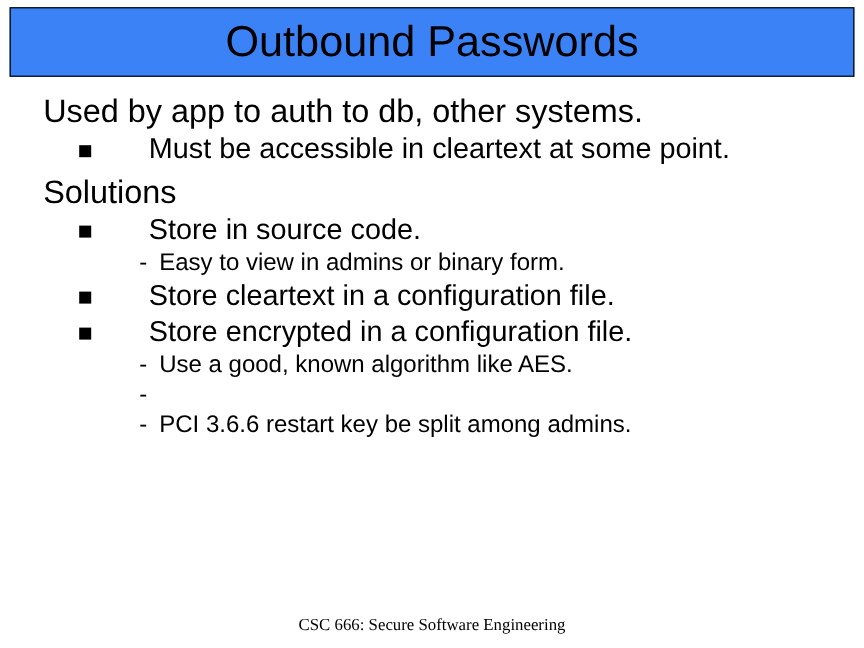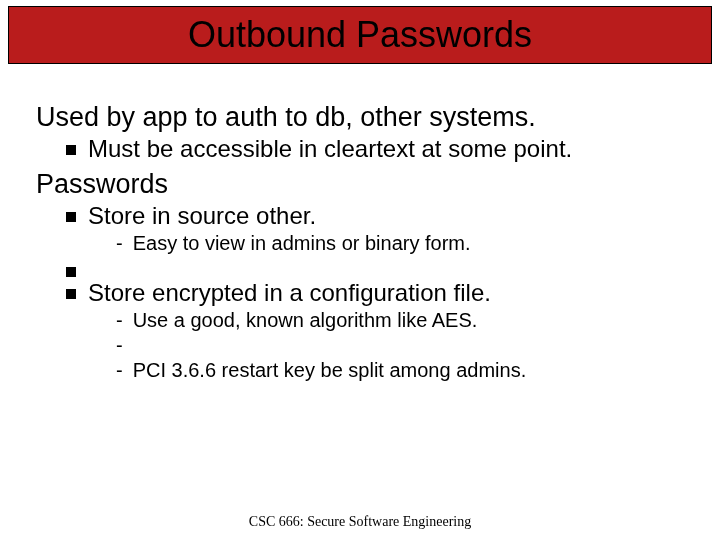--- a/index.html
+++ b/index.html
@@ -6,50 +6,50 @@
   body{
     width:720px;height:540px;
     background:#fff;
     font-family:Arial,Helvetica,sans-serif;
     color:#000;
     position:relative;
     box-sizing:border-box;
   }
   .title-banner{
     margin:6px 8px 0 8px;
-    background:#b91c1c;
+    background:#3b82f6;
     border:1px solid #000;
     box-sizing:border-box;
     height:58px;
     display:flex;
     align-items:center;
     justify-content:center;
   }
   .title-banner span{
     font-size:36px;
     font-weight:400;
   }
   .content{
     padding:8px 0 0 0;
-    margin-top:24px;
   }
   .level1{
     font-size:27px;
     margin:6px 0 2px 36px;
   }
   .bulleted{
     list-style:none;
     margin:0;
     padding:0;
   }
   .lvl2{
     margin:2px 0 2px 66px;
     font-size:24px;
     display:flex;
     align-items:flex-start;
+    gap:36px;
   }
   .lvl2 .bullet{
     width:10px;height:10px;
     background:#000;
     flex:0 0 10px;
     margin:10px 12px 0 0;
   }
   .lvl3{
     margin:2px 0 2px 116px;
     font-size:20px;
@@ -79,32 +79,33 @@
 <div class="content">
 
   <div class="level1">Used by app to auth to db, other systems.</div>
   <ul class="bulleted">
     <li class="lvl2">
       <span class="bullet"></span>
       <span>Must be accessible in cleartext at some point.</span>
     </li>
   </ul>
 
-  <div class="level1">Passwords</div>
+  <div class="level1">Solutions</div>
   <ul class="bulleted">
     <li class="lvl2">
       <span class="bullet"></span>
-      <span>Store in source other.</span>
+      <span>Store in source code.</span>
     </li>
     <li class="lvl3">
       <span class="dash">-</span>
       <span>Easy to view in admins or binary form.</span>
     </li>
     <li class="lvl2">
       <span class="bullet"></span>
+      <span>Store cleartext in a configuration file.</span>
     </li>
     <li class="lvl2">
       <span class="bullet"></span>
       <span>Store encrypted in a configuration file.</span>
     </li>
     <li class="lvl3">
       <span class="dash">-</span>
       <span>Use a good, known algorithm like AES.</span>
     </li>
     <li class="lvl3">

